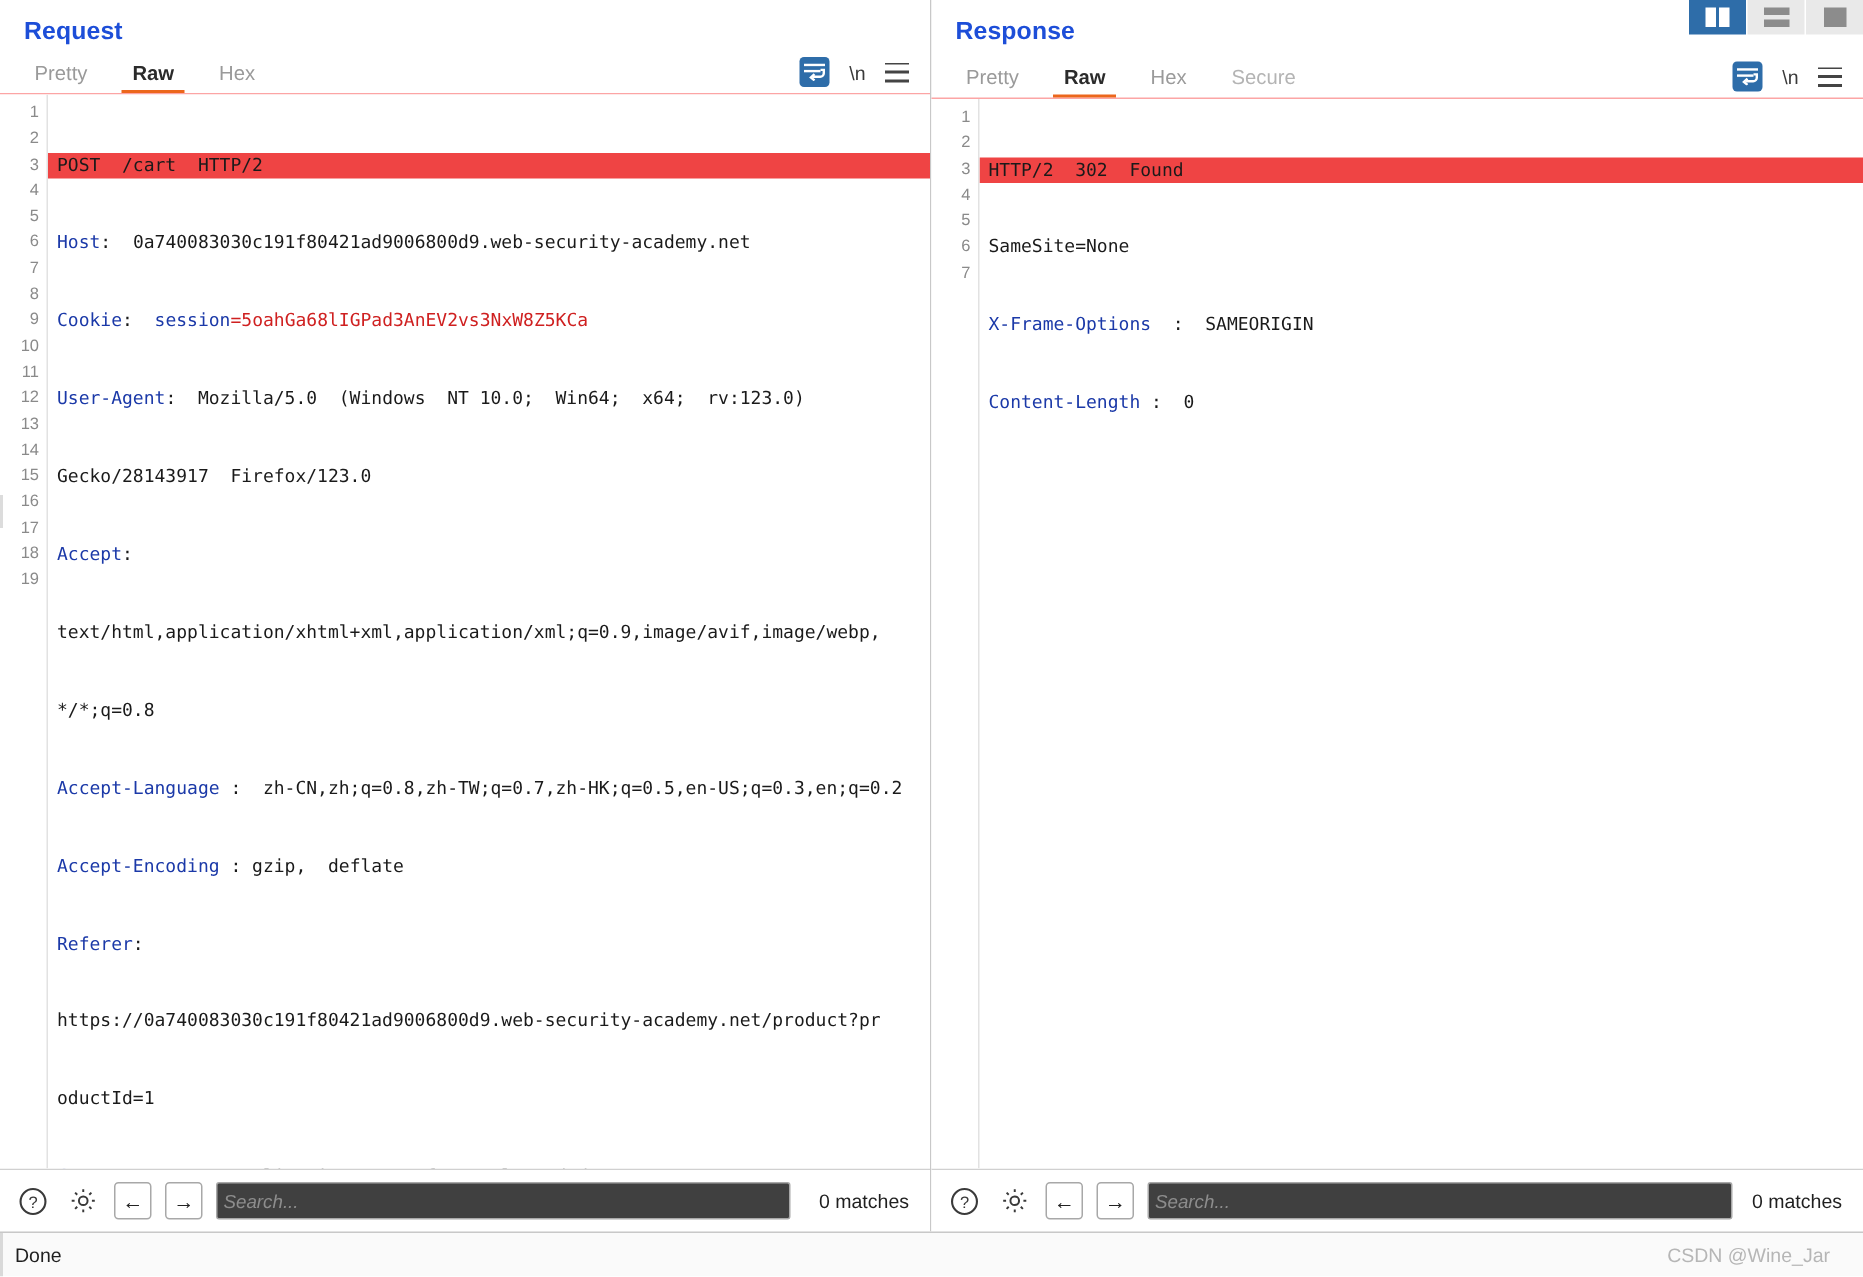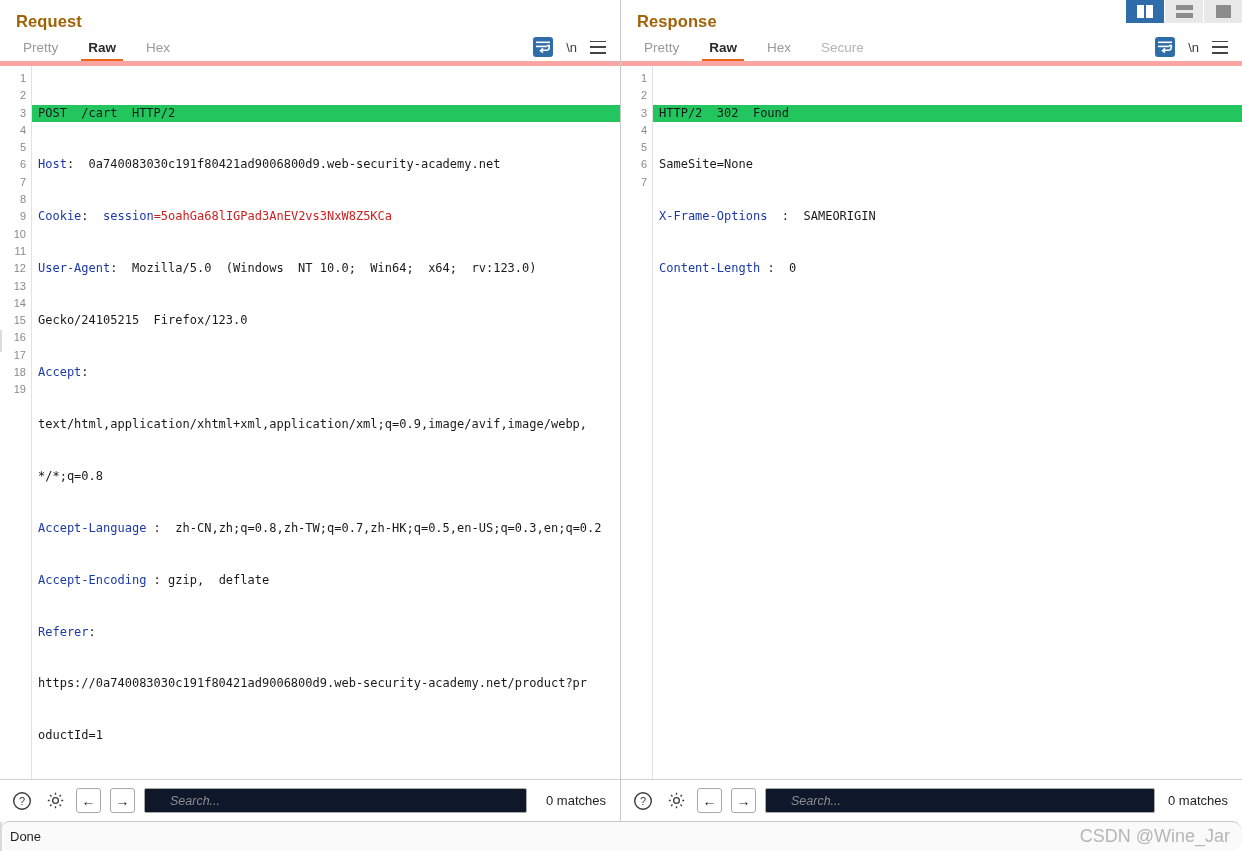--- a/index.html
+++ b/index.html
@@ -53,36 +53,36 @@
     display: flex;
     flex-direction: column;
     min-width: 0;
     position: relative;
     background: #ffffff;
   }
   .pane.left  { width: 621px; border-right: 1px solid #c8c8c8; }
   .pane.right { width: 621px; }
 
   .pane-title {
-    color: #a16207;
+    color: #1d4ed8;
     font-size: 16.5px;
     font-weight: bold;
     padding: 12px 0 6px 16px;
     letter-spacing: .1px;
     user-select: none;
   }
 
   
   .tabstrip {
     display: flex;
     align-items: flex-end;
     height: 29px;
     position: relative;
     padding-left: 8px;
-    border-bottom: 5px solid #fca5a5;
+    border-bottom: 1px solid #fca5a5;
   }
   .tab {
     font-size: 13.5px;
     color: #9a9a9a;
     padding: 4px 15px 6px 15px;
     cursor: pointer;
     position: relative;
     white-space: nowrap;
   }
   .tab.active {
@@ -152,21 +152,21 @@
     flex: 1 1 auto;
     padding-top: 4px;
     font-size: 12px;
     line-height: 17.3px;
     color: #1a1a1a;
     overflow: hidden;
     white-space: pre-wrap;
     word-break: break-all;
   }
   .code .row { padding-left: 6px; }
-  .code .row.hl { background: #22c55e; }
+  .code .row.hl { background: #ef4444; }
   .hdr  { color: #1b39a8; }
   .val  { color: #1a1a1a; }
   .red  { color: #cf2020; }
   .blue { color: #1b39a8; }
 
   
   .searchbar {
     height: 42px;
     flex: 0 0 42px;
     display: flex;
@@ -190,54 +190,53 @@
     cursor: pointer;
     font-size: 14px;
     color: #222;
     line-height: 1;
   }
   .search-input {
     flex: 1 1 auto;
     height: 25px;
     border: 1px solid #a8a8a8;
     border-radius: 2px;
-    padding: 0 25px;
+    padding: 0 4px;
     font-size: 12.5px;
     font-style: italic;
     color: #8d8d8d;
     font-family: "Liberation Sans", sans-serif;
-    background: #0f172a;
+    background: #404040;
     outline: none;
     min-width: 0;
   }
   .search-input::placeholder { color: #8d8d8d; font-style: italic; }
   .matches {
     font-size: 13px;
     color: #1f1f1f;
     white-space: nowrap;
     padding-left: 4px;
   }
   .pane.left .matches { padding-left: 10px; }
 
   
   .statusbar {
     height: 30px;
     flex: 0 0 30px;
     border-top: 1px solid #c8c8c8;
     background: #fafafa;
     display: flex;
     align-items: center;
-    padding: 0 12px 0 10px;
-    position: relative;
-    border-radius: 10px;
+    padding: 0 22px 0 10px;
+    position: relative;
   }
   .status-text { font-size: 13px; color: #1f1f1f; }
   .watermark {
     margin-left: auto;
-    font-size: 18px;
+    font-size: 13px;
     color: #b6b6b6;
   }
   .leftnub {
     position: absolute;
     left: 0; top: 0; bottom: 0;
     width: 2px; background: #d9d9d9;
   }
   .pane.left::before {
     content: "";
     position: absolute;
@@ -328,21 +327,21 @@
           <div>16</div>
           <div>17</div>
           <div>18</div>
           <div>19</div>
         </div>
         <div class="code">
           <div class="row hl"><span class="val">POST  /cart  HTTP/2</span></div>
           <div class="row"><span class="hdr">Host</span><span class="val">:  </span><span class="val">0a740083030c191f80421ad9006800d9.web-security-academy.net</span></div>
           <div class="row"><span class="hdr">Cookie</span><span class="val">:  </span><span class="blue">session</span><span class="red">=</span><span class="red">5oahGa68lIGPad3AnEV2vs3NxW8Z5KCa</span></div>
           <div class="row"><span class="hdr">User-Agent</span><span class="val">:  </span><span class="val">Mozilla/5.0  (Windows  NT 10.0;  Win64;  x64;  rv:123.0)</span></div>
-          <div class="row"><span class="val">Gecko/24105215  Firefox/123.0</span></div>
+          <div class="row"><span class="val">Gecko/28143917  Firefox/123.0</span></div>
           <div class="row"><span class="hdr">Accept</span><span class="val">:</span></div>
           <div class="row"><span class="val">text/html,application/xhtml+xml,application/xml;q=0.9,image/avif,image/webp,</span></div>
           <div class="row"><span class="val">*/*;q=0.8</span></div>
           <div class="row"><span class="hdr">Accept-Language</span><span class="val"> :  </span><span class="val">zh-CN,zh;q=0.8,zh-TW;q=0.7,zh-HK;q=0.5,en-US;q=0.3,en;q=0.2</span></div>
           <div class="row"><span class="hdr">Accept-Encoding</span><span class="val"> : </span><span class="val">gzip,  deflate</span></div>
           <div class="row"><span class="hdr">Referer</span><span class="val">:</span></div>
           <div class="row"><span class="val">https://0a740083030c191f80421ad9006800d9.web-security-academy.net/product?pr</span></div>
           <div class="row"><span class="val">oductId=1</span></div>
           <div class="row"><span class="hdr">Content-Type</span><span class="val"> :  </span><span class="val">application/x-www-form-urlencoded</span></div>
           

